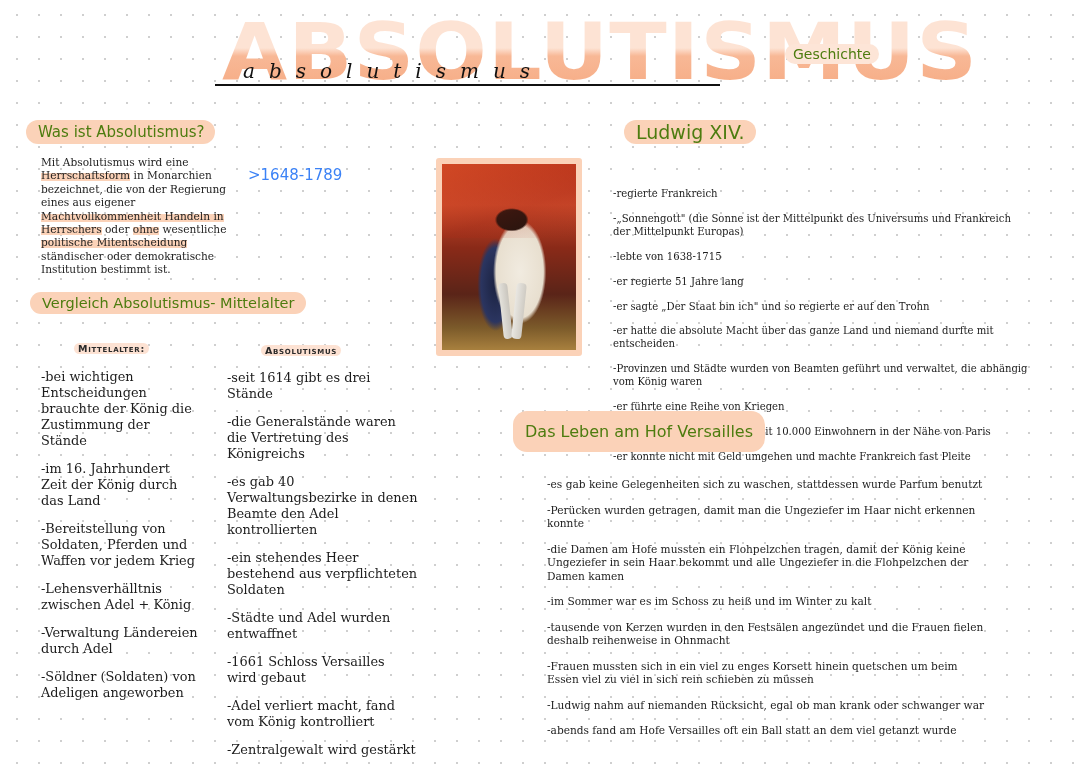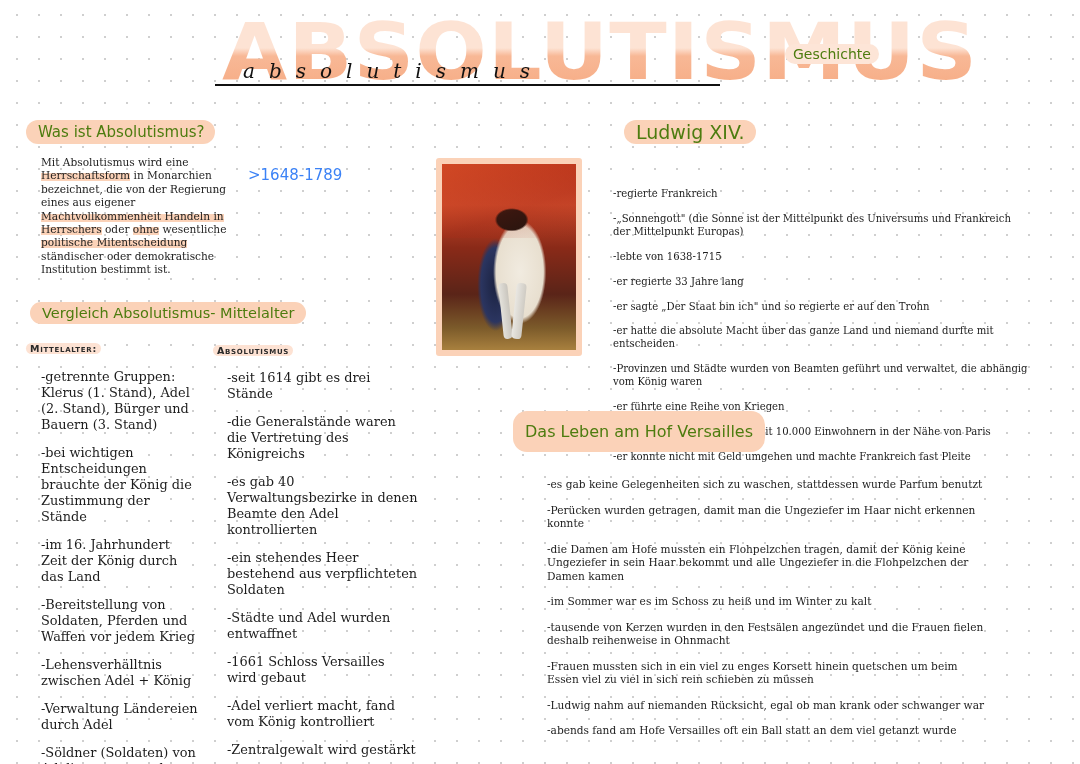--- a/index.html
+++ b/index.html
@@ -36,40 +36,40 @@
       border-radius: 14px;
       font-family: "DejaVu Sans", sans-serif;
       color: #4d7c0f;
       white-space: nowrap;
     }
     .subject-tag {
       left: 785px; top: 44px; padding: 2px 8px;
       font-size: 14px; background: #fde5d7;
     }
     .h-was { left: 26px; top: 120px; padding: 3px 10px 3px 12px; font-size: 15px; }
-    .h-vgl { left: 30px; top: 302px; padding: 3px 12px; font-size: 14.5px; }
+    .h-vgl { left: 30px; top: 292px; padding: 3px 12px; font-size: 14.5px; }
     .h-lud { left: 624px; top: 120px; padding: 1px 12px; font-size: 19px; }
     .h-hof { left: 513px; top: 411px; padding: 11px 12px; font-size: 16px; }
 
     .dates {
       left: 248px; top: 166px;
       font-family: "DejaVu Sans", sans-serif; font-size: 15px; color: #3b82f6;
     }
 
     .was-text {
       left: 41px; top: 156px; width: 210px;
       font-size: 10.6px; line-height: 13.4px;
     }
     .hl { background: linear-gradient(180deg, transparent 0%, transparent 35%, #fbd2b8 35%, #fbd2b8 100%); }
 
     .col-label {
       font-family: "DejaVu Sans", sans-serif;
       font-weight: bold; font-size: 9.5px; letter-spacing: 0.7px;
       font-variant: small-caps; color: #2a2a2a;
-      background: #fde2d3; padding: 0 4px; border-radius: 6px;
+      background: #fde2d3; padding: 0 4px; border-radius: 6px; margin-left: 48px;
     }
     .lbl-mit { left: 26px; top: 343px; }
     .lbl-abs { left: 213px; top: 345px; }
 
     .list { margin: 0; padding: 0; list-style: none; }
     .list li { margin: 12px; padding: 0; }
     .mit-list { left: 29px; top: 357px; width: 182px; font-size: 12.9px; line-height: 16px; }
     .abs-list { left: 215px; top: 358px; width: 215px; font-size: 12.9px; line-height: 16px; }
 
     .portrait {
@@ -113,21 +113,20 @@
 <div class="abs dates">&gt;1648-1789</div>
 <div class="abs was-text">
   <span>Mit Absolutismus wird eine </span><span class="hl">Herrschaftsform</span><span> in Monarchien bezeichnet, die von der Regierung eines aus eigener </span><span class="hl">Machtvollkommenheit Handeln in Herrschers</span><span> oder </span><span class="hl">ohne</span><span> wesentliche </span><span class="hl">politische Mitentscheidung</span><span> ständischer oder demokratische Institution bestimmt ist.</span>
 </div>
 
 <div class="pill h-vgl">Vergleich Absolutismus- Mittelalter</div>
 <div class="abs col-label lbl-mit">Mittelalter:</div>
 <div class="abs col-label lbl-abs">Absolutismus</div>
 
 <ul class="abs list mit-list">
-  <li>-getrennte Gruppen: Klerus (1. Stand), Adel (2. Stand), Bürger und Bauern (3. Stand)</li>
   <li>-bei wichtigen Entscheidungen brauchte der König die Zustimmung der Stände</li>
   <li>-im 16. Jahrhundert Zeit der König durch das Land</li>
   <li>-Bereitstellung von Soldaten, Pferden und Waffen vor jedem Krieg</li>
   <li>-Lehensverhälltnis zwischen Adel + König</li>
   <li>-Verwaltung Ländereien durch Adel</li>
   <li>-Söldner (Soldaten) von Adeligen angeworben</li>
 </ul>
 
 <ul class="abs list abs-list">
   <li>-seit 1614 gibt es drei Stände</li>
@@ -146,21 +145,21 @@
   <div class="portrait-inner" title="Portrait of Louis XIV in coronation robes">
     <div class="portrait-drape"></div>
     <div class="portrait-legs2"></div>
     <div class="portrait-legs"></div>
   </div>
 </div>
 <ul class="abs list lud-list">
   <li>-regierte Frankreich</li>
   <li>-„Sonnengott" (die Sonne ist der Mittelpunkt des Universums und Frankreich der Mittelpunkt Europas)</li>
   <li>-lebte von 1638-1715</li>
-  <li>-er regierte 33 Jahre lang</li>
+  <li>-er regierte 51 Jahre lang</li>
   <li>-er sagte „Der Staat bin ich" und so regierte er auf den Trohn</li>
   <li>-er hatte die absolute Macht über das ganze Land und niemand durfte mit entscheiden</li>
   <li>-Provinzen und Städte wurden von Beamten geführt und verwaltet, die abhängig vom König waren</li>
   <li>-er führte eine Reihe von Kriegen</li>
   <li>-lebte im Schloss Versailles mit 10.000 Einwohnern in der Nähe von Paris</li>
   <li>-er konnte nicht mit Geld umgehen und machte Frankreich fast Pleite</li>
 </ul>
 
 <div class="pill h-hof">Das Leben am Hof Versailles</div>
 <ul class="abs list hof-list">

